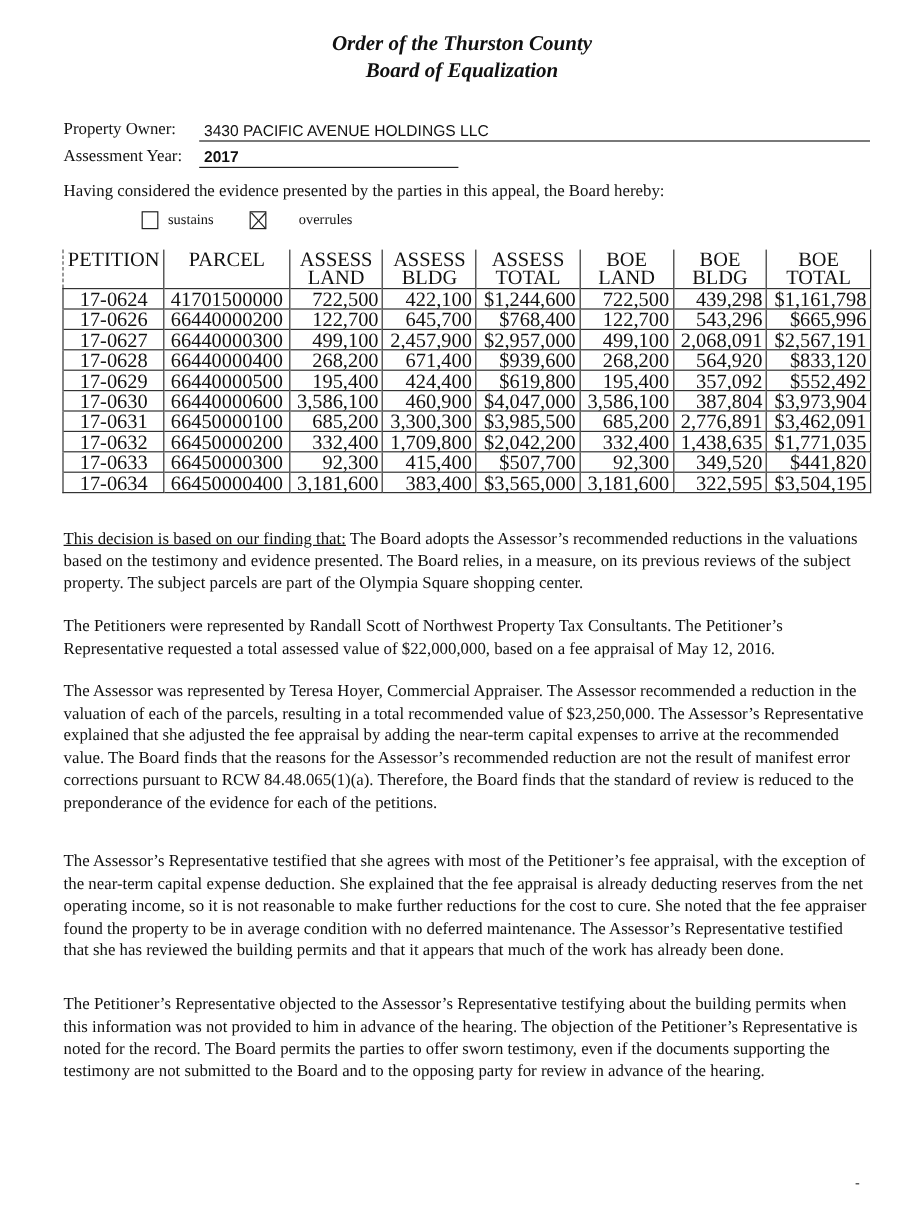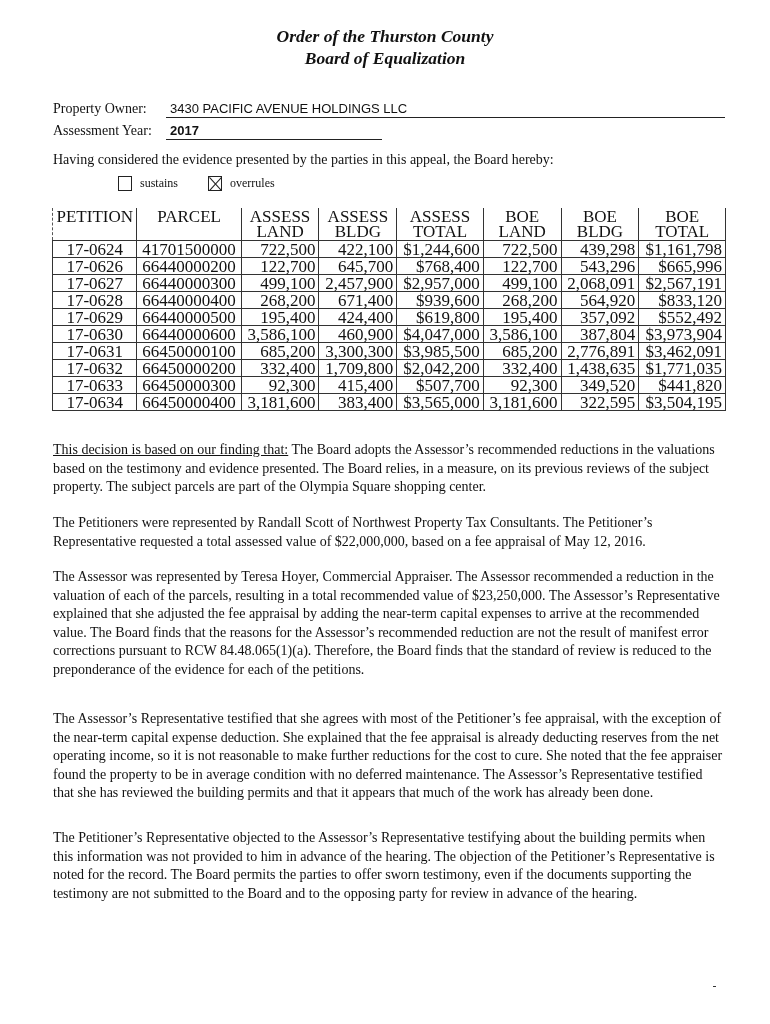--- a/index.html
+++ b/index.html
@@ -29,21 +29,21 @@
     width: 14px; height: 15px; border: 1px solid #222; display: inline-block;
     position: relative; margin-right: 8px; box-sizing: border-box;
   }
   .checkbox.checked::before, .checkbox.checked::after {
     content: ""; position: absolute; left: 6px; top: -2px; width: 1px; height: 18px; background: #222;
   }
   .checkbox.checked::before { transform: rotate(42deg); }
   .checkbox.checked::after { transform: rotate(-42deg); }
   .choice { display: inline-flex; align-items: center; }
   #choice-sustains { margin-right: 30px; }
-  #choice-overrules { margin-right: 32px; }
+  #choice-overrules { margin-right: 32px; gap: 19px; }
 
   table.pet {
     position: absolute; left: 52px; top: 208px; width: 674px;
     border-collapse: collapse; font-size: 17px; line-height: 15px;
   }
   table.pet th {
     font-weight: normal; text-align: center; vertical-align: top;
     padding: 1px 2px; border-left: 1px solid #333; height: 30px;
   }
   table.pet th:first-child { border-left: 1px dashed #555; }

